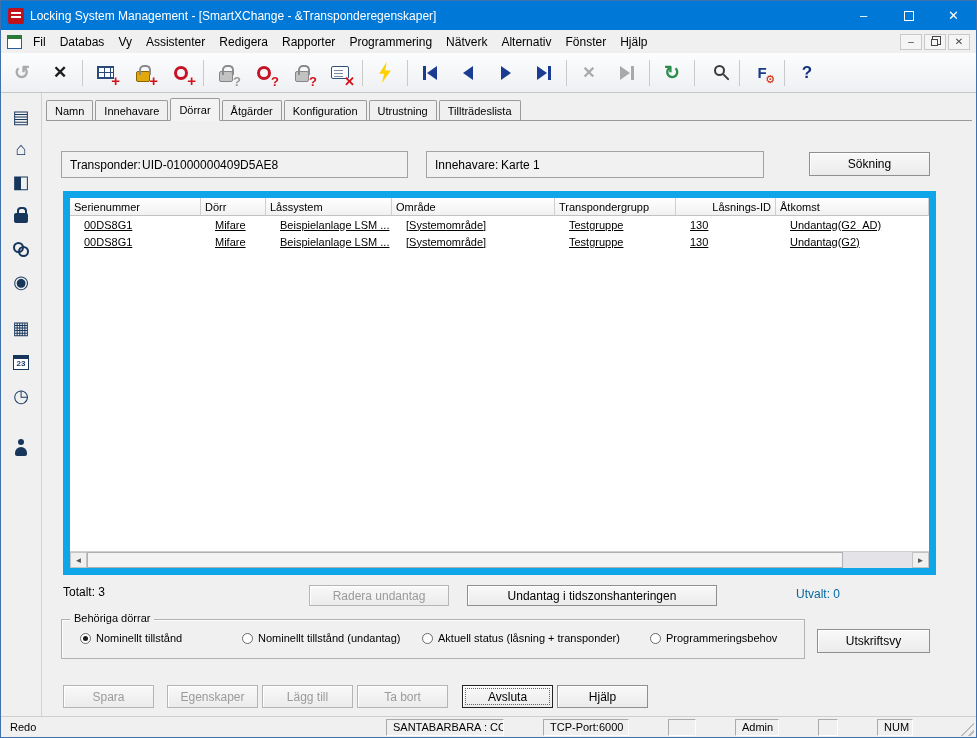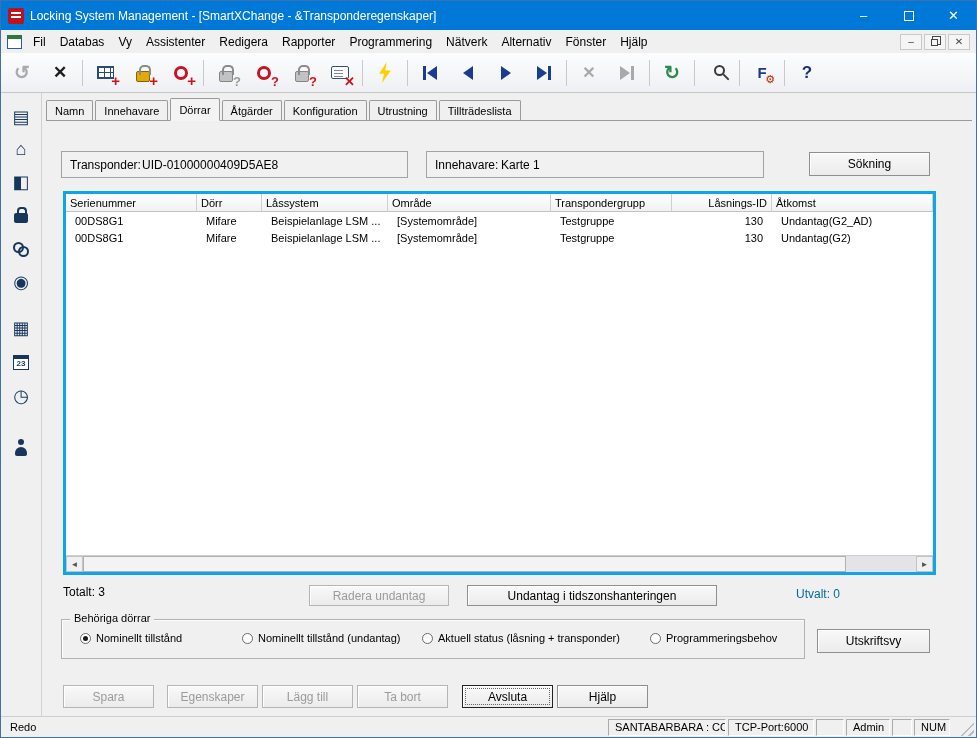--- a/index.html
+++ b/index.html
@@ -88,29 +88,29 @@
   #transponder-box { left:19px; top:58px; width:347px; }
   #transponder-box .field-label { width:80px; }
   #holder-box { left:384px; top:58px; width:338px; }
   #holder-box .field-label { width:74px; }
 
   .btn3d { background:linear-gradient(#f9f9f9,#ebebeb); border:1px solid #8f8f8f; box-shadow:inset 1px 1px 0 #fff; font-size:12px; color:#000; display:flex; align-items:center; justify-content:center; cursor:default; }
   .btn3d.disabled { color:#9b9b9b; border-color:#b5b5b5; }
   #search-btn { position:absolute; left:767px; top:59px; width:121px; height:24px; }
 
   
-  .listview { position:absolute; left:21px; top:98px; width:873px; height:384px; background:#fff; border:3px solid #0ea5e9; display:flex; flex-direction:column; }
+  .listview { position:absolute; left:21px; top:98px; width:873px; height:384px; background:#fff; border:7px solid #0ea5e9; display:flex; flex-direction:column; }
   .lv-header { display:flex; height:18px; flex:0 0 18px; }
   .lv-h { border-right:1px solid #cfcfcf; border-bottom:1px solid #c3c3c3; background:linear-gradient(#ffffff,#f1f1f1); padding:1px 4px; font-size:11px; display:flex; align-items:center; white-space:nowrap; overflow:hidden; }
   .lv-h.right { justify-content:flex-end; }
   .lv-body { flex:1; overflow:hidden; background:#fff; }
   .lv-row { display:flex; height:17px; font-size:11px; align-items:center; }
-  .lv-c { padding:1px 9px; white-space:nowrap; overflow:hidden; }
+  .lv-c { padding:1px 14px; white-space:nowrap; overflow:hidden;text-decoration:underline; }
   .c0 { width:131px; } .c1 { width:65px; } .c2 { width:126px; } .c3 { width:163px; }
-  .c4 { width:121px; } .c5 { width:100px; text-align:right; } .c6 { flex:1; }
+  .c4 { width:121px; } .c5 { width:100px; } .c6 { flex:1; }
   .lv-hscroll { flex:0 0 17px; background:#e4e4e8; border-top:1px solid #cfcfcf; display:flex; align-items:stretch; }
   .scroll-arrow { width:17px; background:#f0f0f0; border:1px solid #c3c3c3; display:flex; align-items:center; justify-content:center; font-size:8px; color:#555; }
   .scroll-thumb { flex-basis:88%; background:#f3f3f3; border:1px solid #b0b0b0; }
 
   .total-label { position:absolute; left:21px; top:492px; font-size:12px; }
   #delete-exceptions-btn { position:absolute; left:267px; top:492px; width:140px; height:21px; }
   #timezone-exceptions-btn { position:absolute; left:425px; top:492px; width:250px; height:21px; }
   .selected-label { position:absolute; left:754px; top:494px; font-size:12px; color:#0369a1; }
 
   .groupbox { position:absolute; left:19px; top:526px; width:744px; height:40px; border:1px solid #b2b2b2; box-shadow:inset 1px 1px 0 #fdfdfd; }
@@ -120,21 +120,21 @@
   .radio-item.checked .radio::after { content:""; position:absolute; left:2px; top:2px; width:5px; height:5px; background:#1a1a1a; border-radius:50%; }
   #radio-0 { left:18px; } #radio-1 { left:180px; } #radio-2 { left:360px; } #radio-3 { left:588px; }
   #print-btn { position:absolute; left:775px; top:536px; width:113px; height:24px; }
 
   .footer-btn { position:absolute; top:592px; width:91px; height:23px; }
   #save-btn { left:21px; } #properties-btn { left:125px; } #add-btn { left:220px; }
   #remove-btn { left:315px; } #exit-btn { left:420px; border:1px solid #222; outline:1px dotted #666; outline-offset:-4px; }
   #help-btn { left:515px; }
 
   
-  .statusbar { position:absolute; left:0; bottom:0; right:0; height:21px; background:#f0f0f0; border-top:1px solid #cfcfcf; display:flex; align-items:center; font-size:11px; padding:1px 2px; }
+  .statusbar { position:absolute; left:0; bottom:0; right:0; height:21px; background:#f0f0f0; border-top:1px solid #cfcfcf; display:flex; align-items:center; font-size:11px; padding:1px 2px;gap:37px; }
   .pane { height:17px; display:flex; align-items:center; padding:0 6px; border:1px solid; border-color:#ababab #fdfdfd #fdfdfd #ababab; margin-right:2px; white-space:nowrap; overflow:hidden; }
   .pane.state { flex:1; border-color:transparent; }
   .pane.com { width:118px; } .pane.tcp { width:86px; }
   .pane.sp1 { width:28px; } .pane.user { width:44px; } .pane.sp2 { width:20px; } .pane.num { width:36px; }
   .grip { width:14px; height:14px; margin-left:8px; align-self:flex-end;
     background:repeating-linear-gradient(135deg,#bdbdbd 0 2px,transparent 2px 5px);
     clip-path:polygon(100% 0, 100% 100%, 0 100%); }
 </style>
 </head>
 <body>

